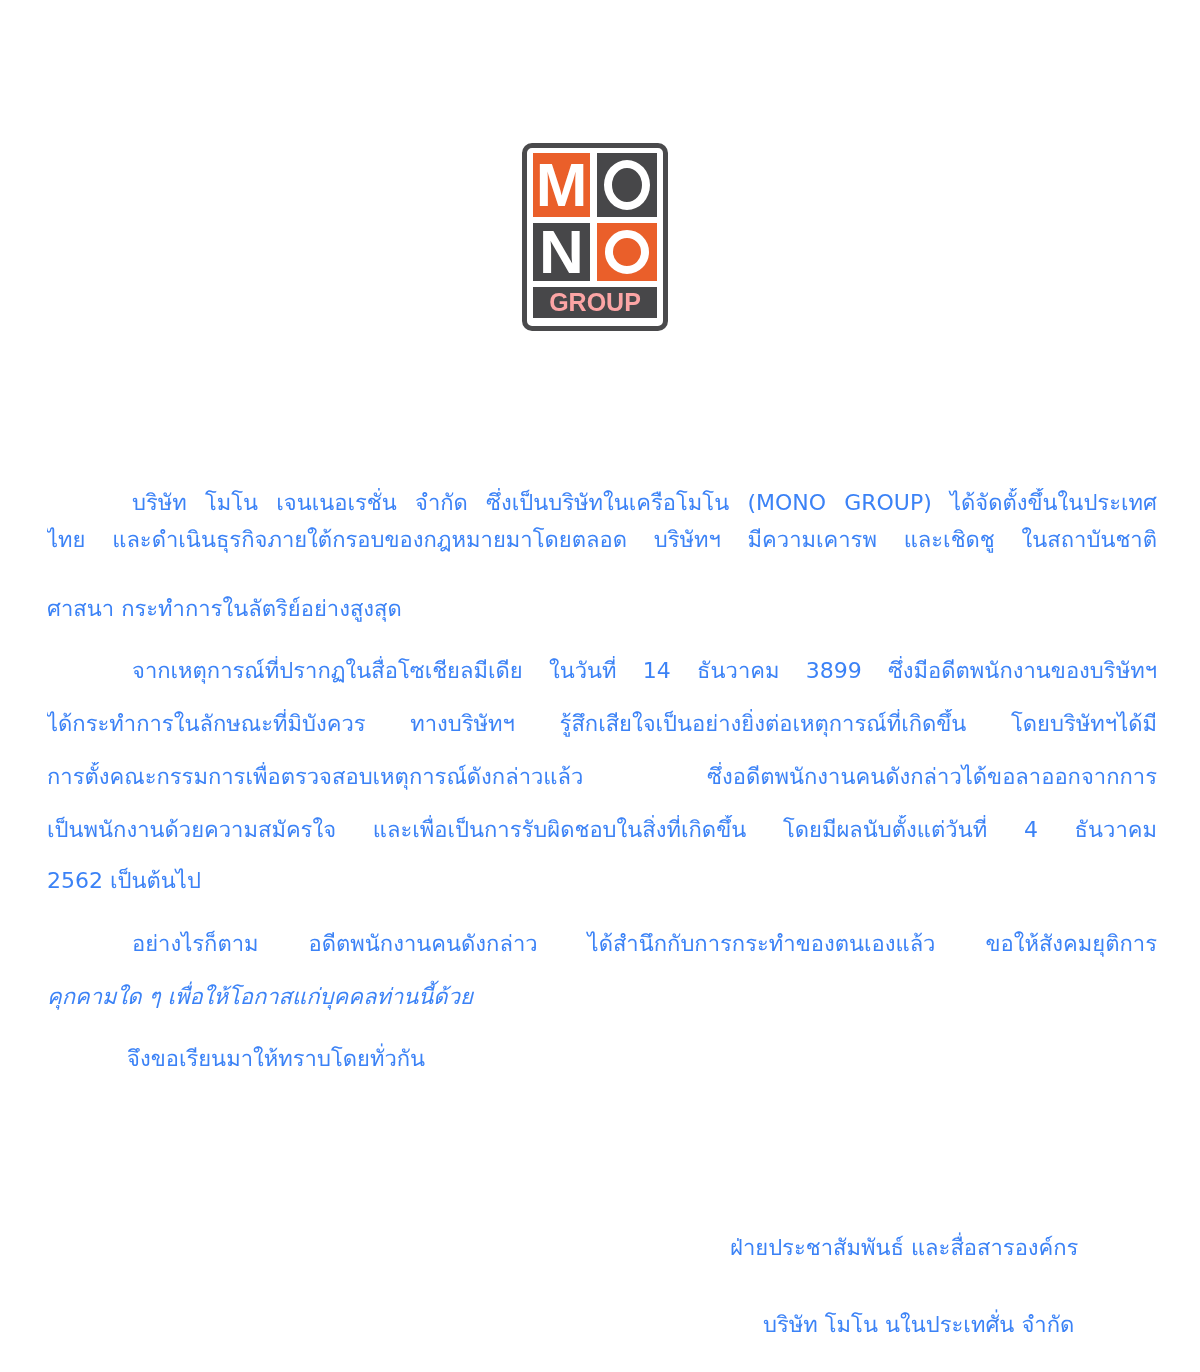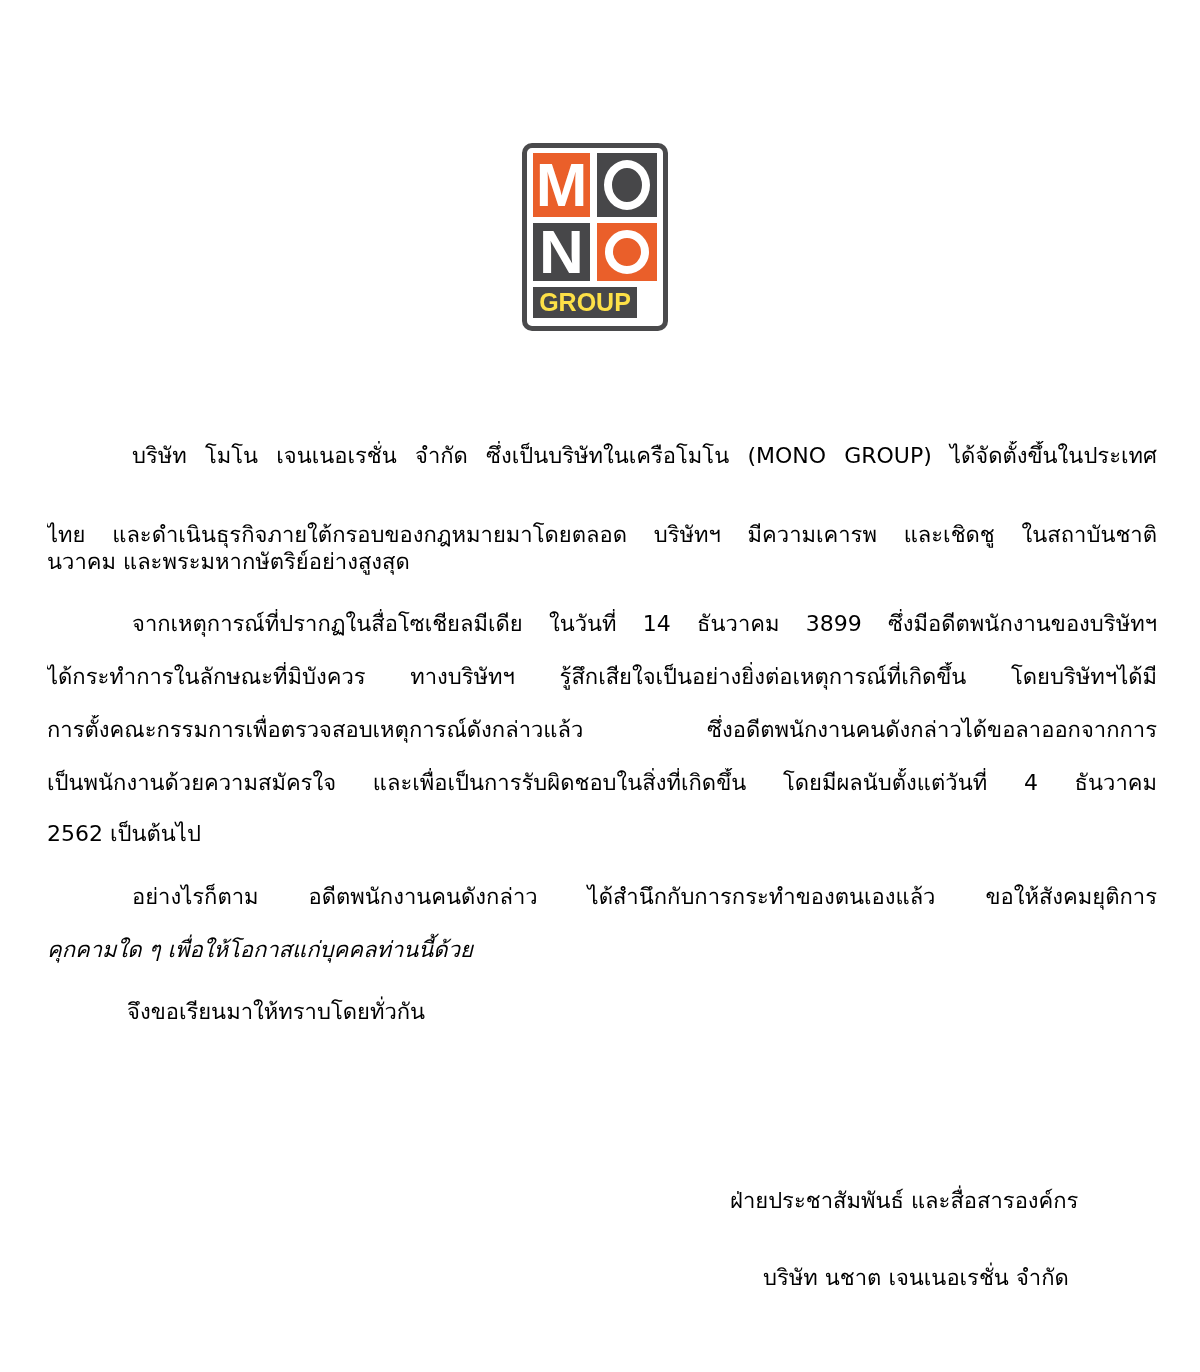--- a/index.html
+++ b/index.html
@@ -48,43 +48,44 @@
       box-sizing: border-box;
       border-radius: 50%;
       border: 8px solid #ffffff;
     }
     .tile-o1 .ring { width: 46px; height: 50px; }
     .tile-o2 .ring { width: 44px; height: 44px; }
     .group-bar {
       position: absolute;
       left: 6px;
       top: 139px;
-      width: 104px;
+      width: 124px;
       height: 31px;
       background: var(--dark);
-      color: #fde047;
+      color: #fca5a5;
       display: flex;
       align-items: center;
       justify-content: center;
       font-family: "Liberation Sans", sans-serif;
       font-weight: bold;
       font-size: 25px;
       letter-spacing: 0px;
     }
     :root {
       --orange: #ea5f2a;
       --dark: #474749;
     }
     
     .line {
       position: absolute;
       font-size: 22px;
       line-height: 30px;
       white-space: nowrap;
-      color: #000000;
+      color: #3b82f6;
+      margin-top: 47px;
     }
     .justify {
       left: 47px;
       width: 1110px;
       text-align: justify;
       text-align-last: justify;
       white-space: normal;
       height: 30px;
       overflow: hidden;
     }
@@ -110,28 +111,28 @@
   <div class="tile dark tile-n">
     <span>N</span>
   </div>
   <div class="tile orange tile-o2">
     <div class="ring"></div>
   </div>
   <div class="group-bar">GROUP</div>
 </div>
 
 <div class="line justify indent" style="top:441px;">บริษัท โมโน เจนเนอเรชั่น จำกัด  ซึ่งเป็นบริษัทในเครือโมโน (MONO GROUP) ได้จัดตั้งขึ้นในประเทศ</div>
-<div class="line justify" style="top:520px;">ไทย และดำเนินธุรกิจภายใต้กรอบของกฎหมายมาโดยตลอด บริษัทฯ มีความเคารพ และเชิดชู ในสถาบันชาติ</div>
-<div class="line left" style="top:547px;">นวาคม และพระมหากษัตริย์อย่างสูงสุด</div>
+<div class="line justify" style="top:480px;font-family:Liberation Mono, monospace;">ไทย และดำเนินธุรกิจภายใต้กรอบของกฎหมายมาโดยตลอด บริษัทฯ มีความเคารพ และเชิดชู ในสถาบันชาติ</div>
+<div class="line left" style="top:547px;">ศาสนา กระทำการในลัตริย์อย่างสูงสุด</div>
 
 <div class="line justify indent" style="top:609px;">จากเหตุการณ์ที่ปรากฏในสื่อโซเชียลมีเดีย ในวันที่ 14 ธันวาคม 3899 ซึ่งมีอดีตพนักงานของบริษัทฯ</div>
 <div class="line justify" style="top:662px;">ได้กระทำการในลักษณะที่มิบังควร ทางบริษัทฯ  รู้สึกเสียใจเป็นอย่างยิ่งต่อเหตุการณ์ที่เกิดขึ้น โดยบริษัทฯได้มี</div>
 <div class="line justify" style="top:715px;">การตั้งคณะกรรมการเพื่อตรวจสอบเหตุการณ์ดังกล่าวแล้ว ซึ่งอดีตพนักงานคนดังกล่าวได้ขอลาออกจากการ</div>
 <div class="line justify" style="top:768px;">เป็นพนักงานด้วยความสมัครใจ และเพื่อเป็นการรับผิดชอบในสิ่งที่เกิดขึ้น โดยมีผลนับตั้งแต่วันที่ 4 ธันวาคม</div>
 <div class="line left" style="top:819px;text-align:center;">2562  เป็นต้นไป</div>
 
 <div class="line justify indent" style="top:882px;">อย่างไรก็ตาม อดีตพนักงานคนดังกล่าว ได้สำนึกกับการกระทำของตนเองแล้ว ขอให้สังคมยุติการ</div>
 <div class="line left" style="top:935px;font-style:italic;">คุกคามใด ๆ เพื่อให้โอกาสแก่บุคคลท่านนี้ด้วย</div>
 
 <div class="line closing" style="top:997px;">จึงขอเรียนมาให้ทราบโดยทั่วกัน</div>
 
 <div class="line sig1" style="top:1186px;">ฝ่ายประชาสัมพันธ์ และสื่อสารองค์กร</div>
-<div class="line sig2" style="top:1263px;">บริษัท นชาต เจนเนอเรชั่น จำกัด</div>
+<div class="line sig2" style="top:1263px;">บริษัท โมโน นในประเทศั่น จำกัด</div>
 
 </body></html>

